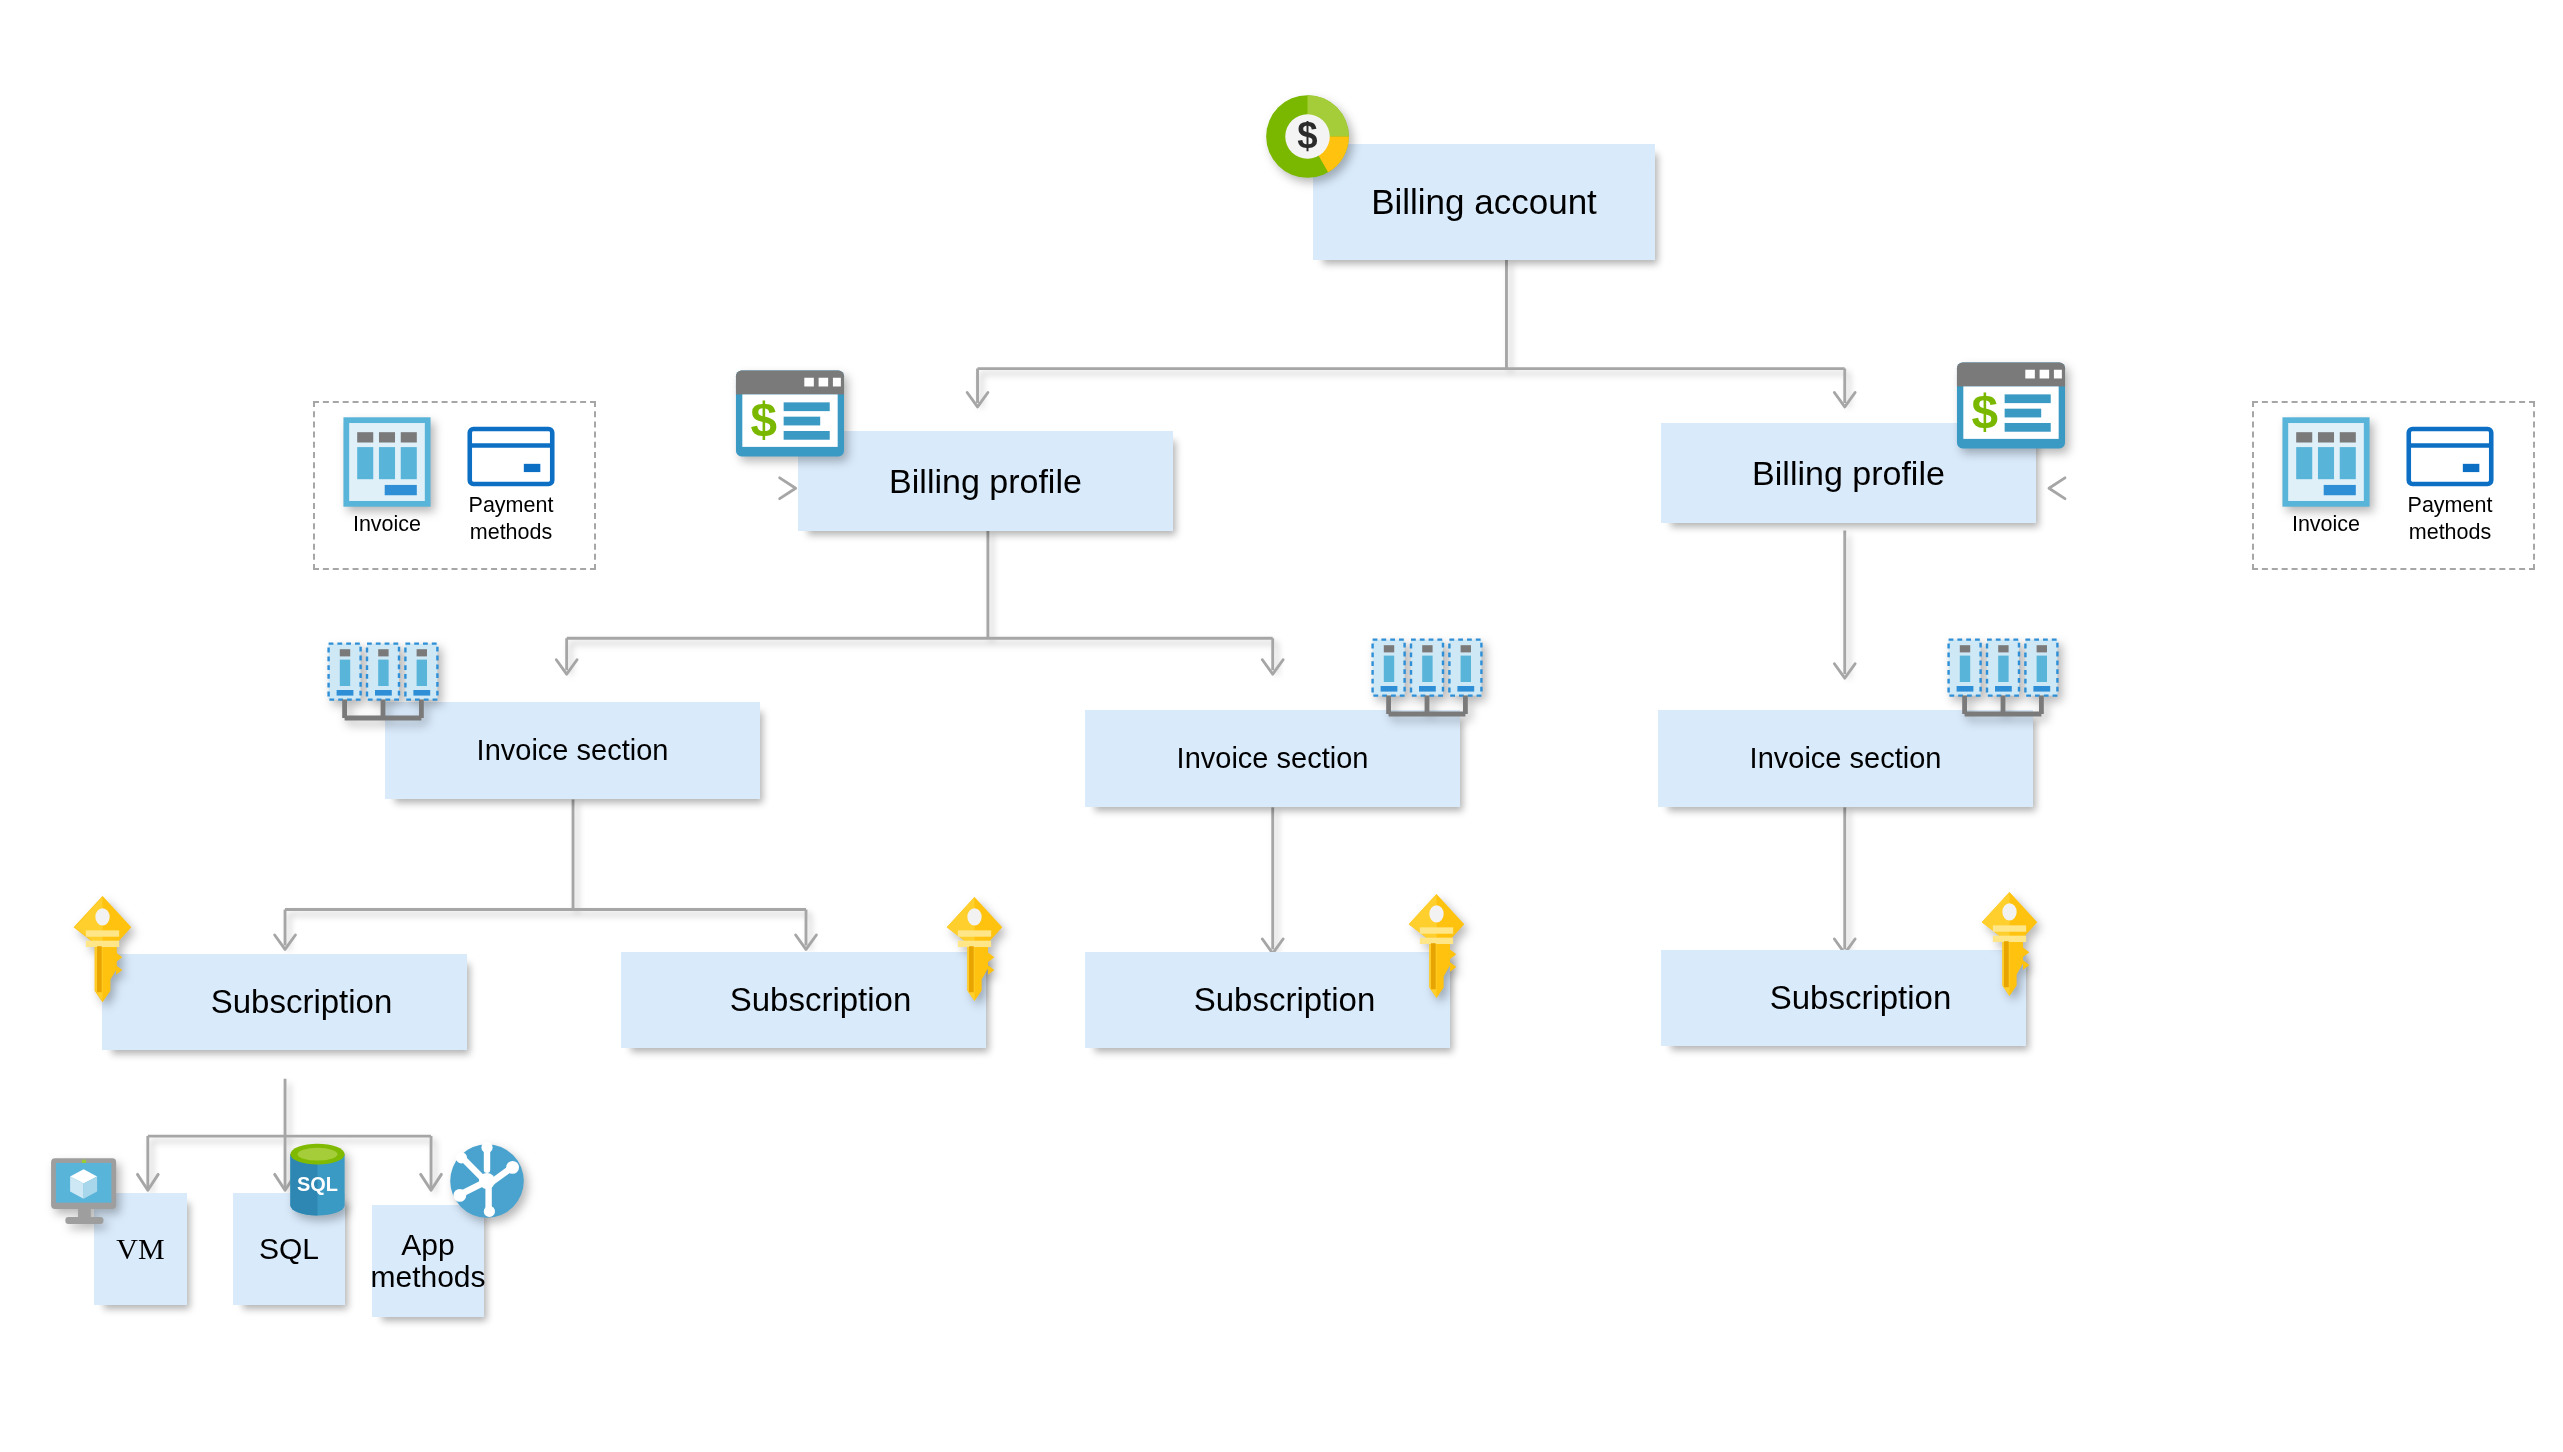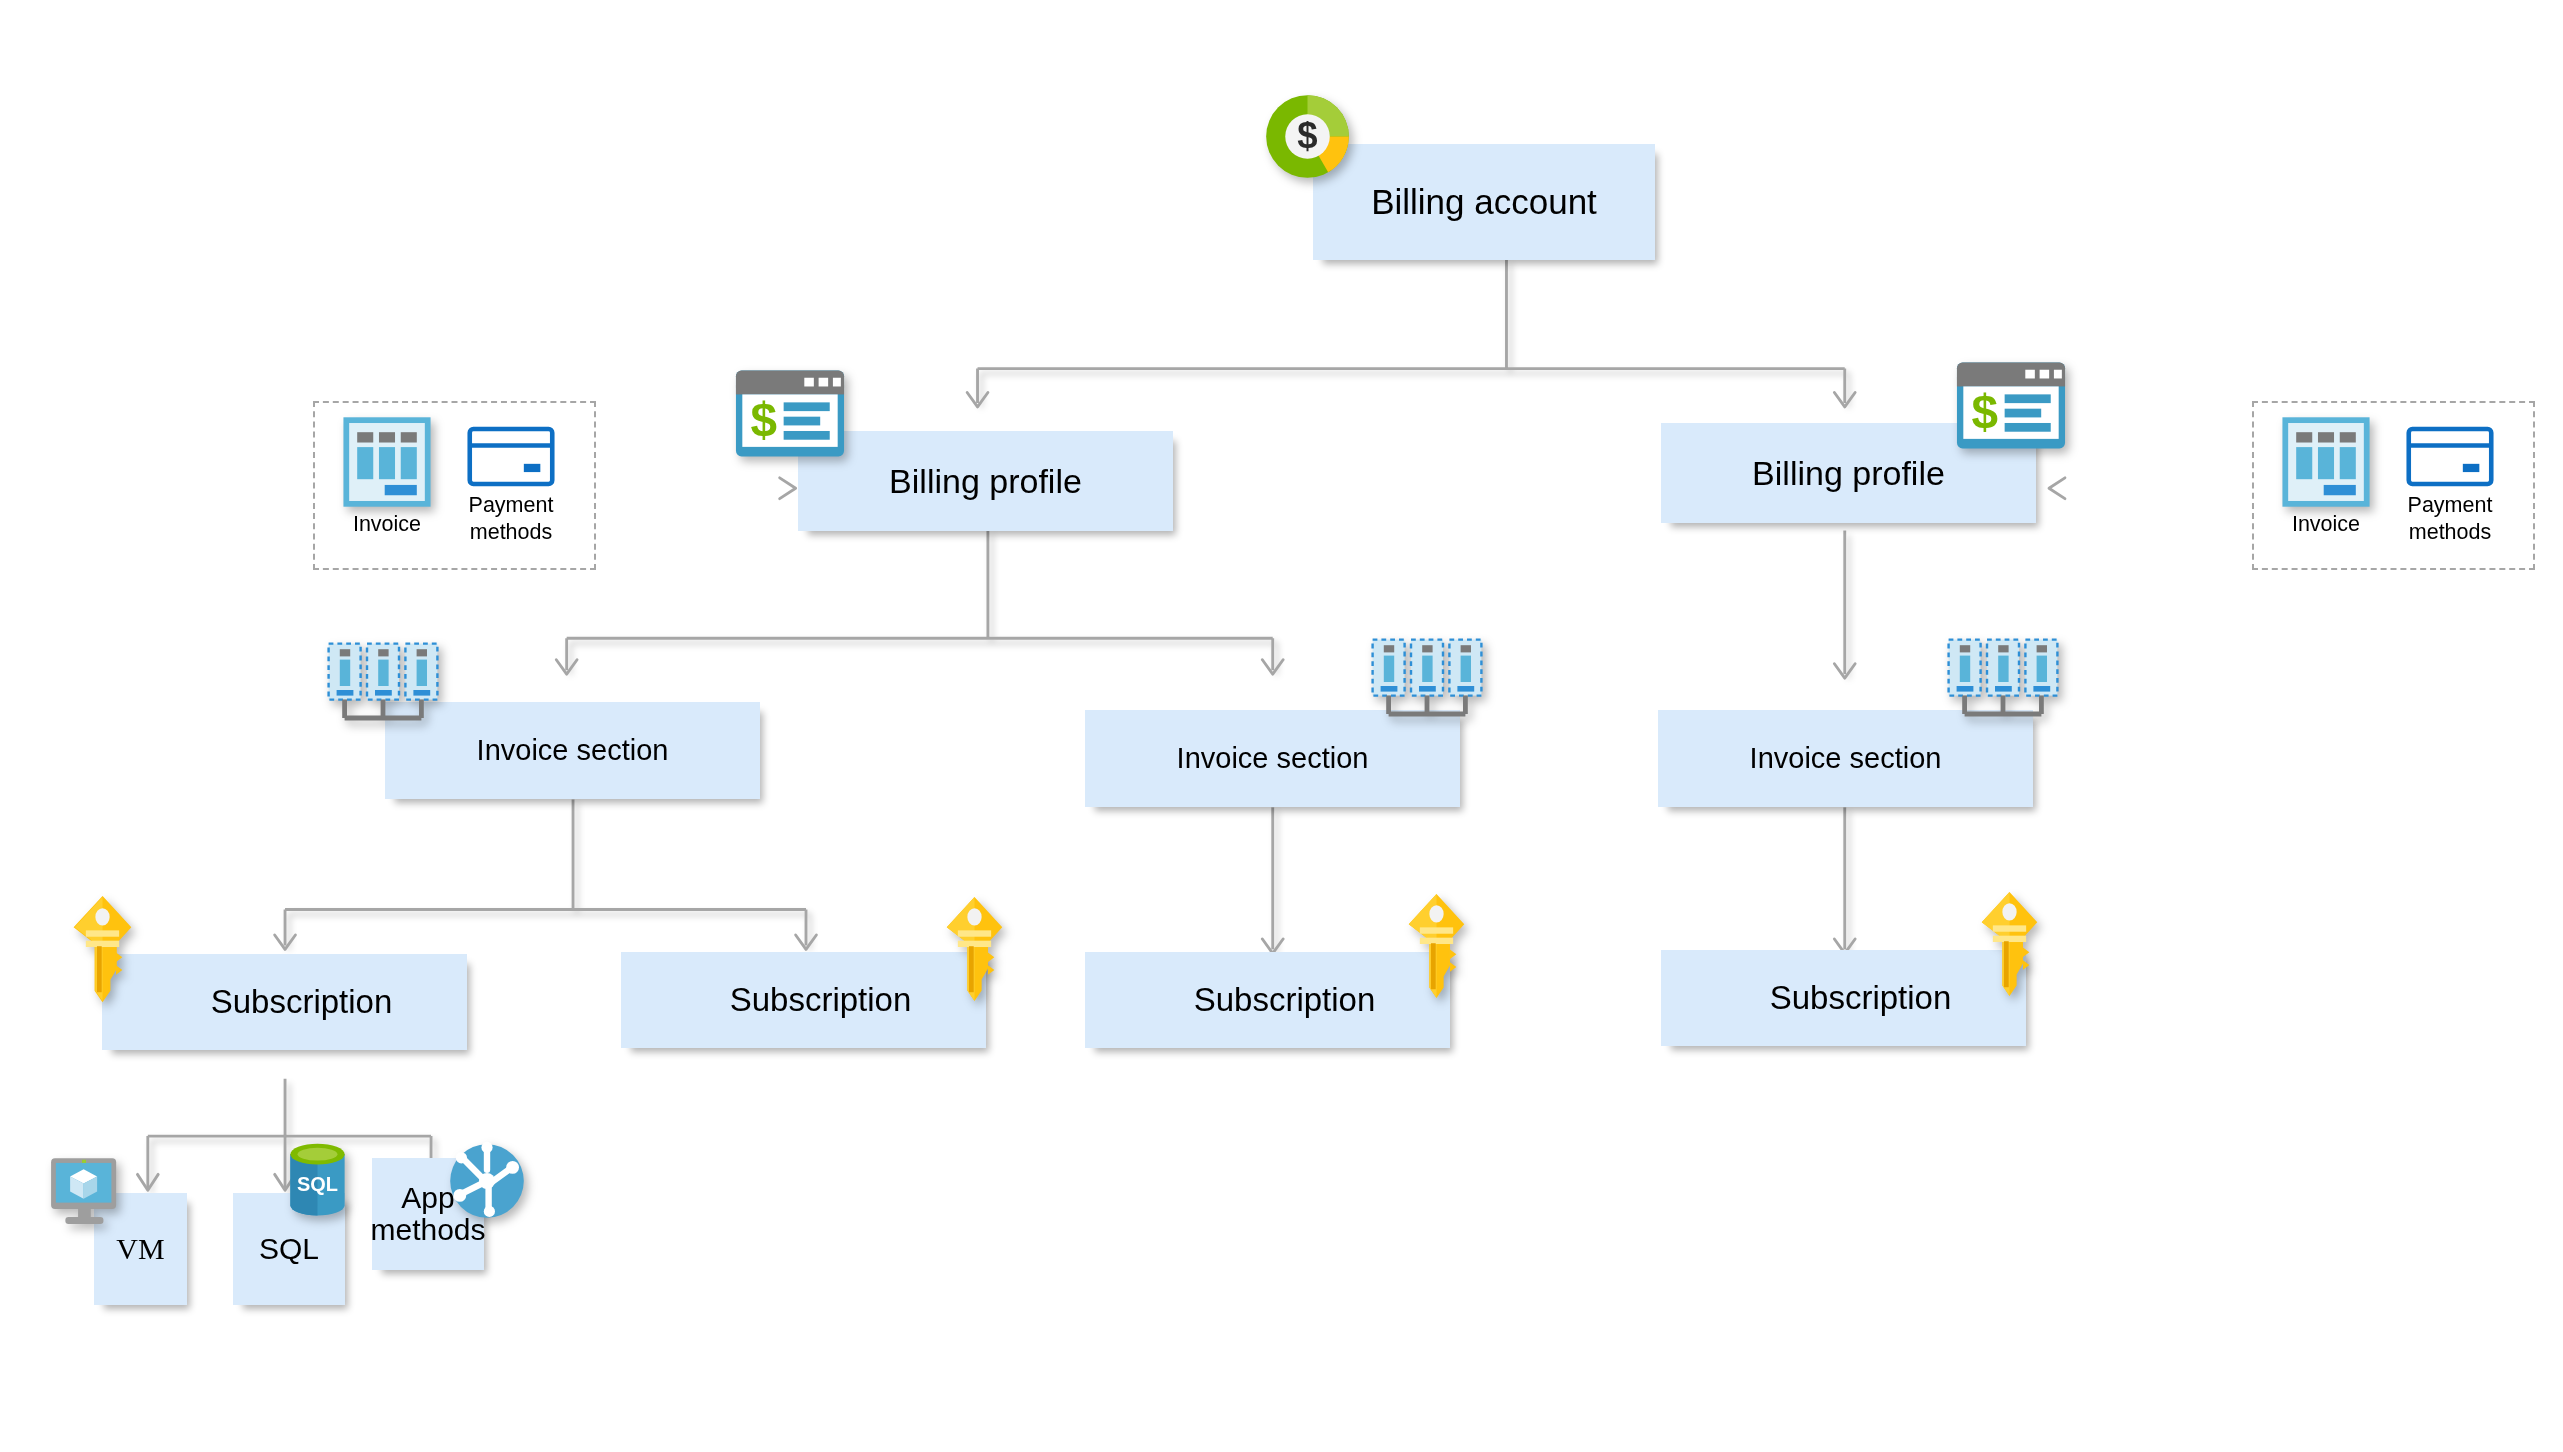--- a/index.html
+++ b/index.html
@@ -403,21 +403,21 @@
   <div class="icon shadowed" style="left:287px;top:1143px;width:61px;height:75px;">
     <svg width="61" height="75" viewBox="0 0 76 94">
       <path d="M4 14 L4 78 A34 13 0 0 0 72 78 L72 14 Z" fill="#3a9ac4"></path>
       <path d="M4 14 L4 78 A34 13 0 0 0 38 91 L38 14 Z" fill="#2e87b3"></path>
       <ellipse cx="38" cy="14" rx="34" ry="13" fill="#7fba00"></ellipse>
       <ellipse cx="38" cy="14" rx="25" ry="8" fill="#a4cd39"></ellipse>
       <text x="38" y="60" text-anchor="middle" font-family="Liberation Sans, sans-serif" font-size="25" font-weight="bold" fill="#ffffff">SQL</text>
     </svg>
   </div>
 
-  <div class="node res" style="left:372px;top:1158px;width:112px;height:112px;flex-direction:column;">
+  <div class="node res" style="left:372px;top:1205px;width:112px;height:112px;flex-direction:column;">
     <span>App</span>
     <span>methods</span>
   </div>
   <div class="icon shadowed" style="left:447px;top:1141px;width:80px;height:80px;">
     <svg width="80" height="80" viewBox="0 0 100 100">
       <circle cx="50" cy="50" r="46" fill="#4aa3cf"></circle>
       <g fill="none" stroke="#ffffff" stroke-width="8" stroke-linecap="round">
         <path d="M20 22 L46 48"></path>
         <path d="M50 8 L50 36"></path>
         <path d="M55 52 L80 34"></path>

